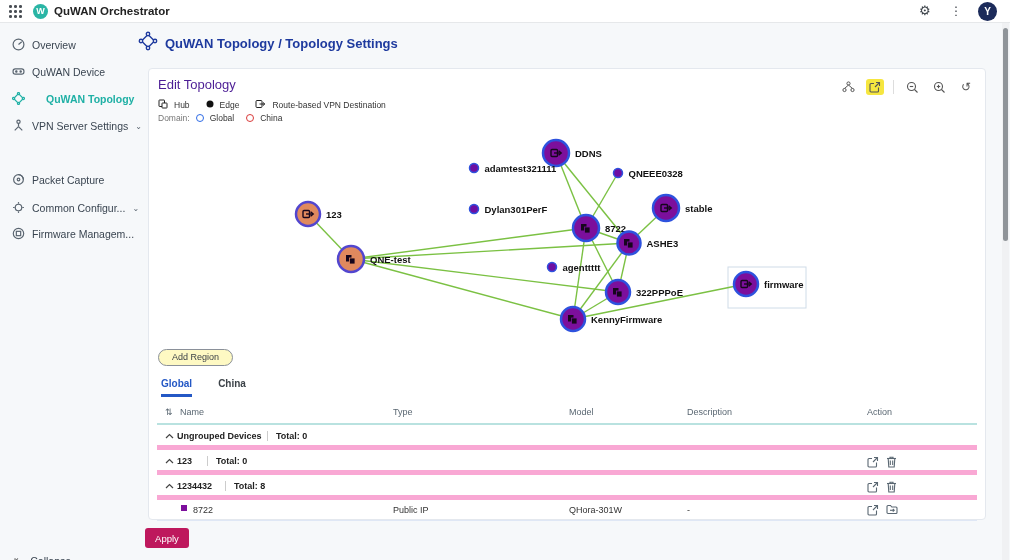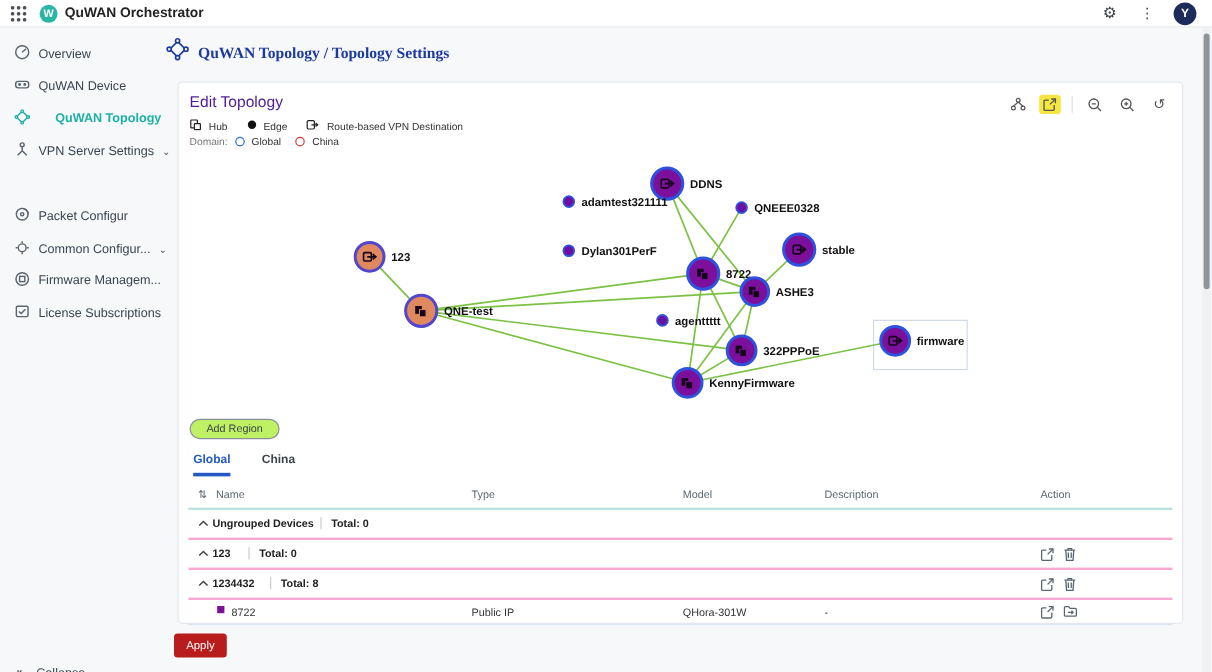--- a/index.html
+++ b/index.html
@@ -21,62 +21,62 @@
   .nav-item { position:absolute; left:0; width:128px; height:26px; display:flex; align-items:center; padding-left:12px; gap:7px; font-size:10.5px; color:#3a4551; cursor:pointer; white-space:nowrap; }
   .nav-item svg { flex:0 0 auto; stroke:#5a6570; }
   .nav-item.active { color:#1fb0a5; font-weight:bold;gap:21px; }
   .nav-item.active svg { stroke:#1fb0a5; }
   .nav-item .chev { margin-left:auto; margin-right:10px; font-size:8px; color:#5a6570; }
   .nav-item.active .chev { color:#1fb0a5; }
   .collapse-row { position:absolute; left:14px; top:531px; display:flex; gap:7px; align-items:center; font-size:10.5px; color:#3a4551; cursor:pointer; }
   .collapse-row .arr { font-size:11px; color:#444; }
   
   .page-header { position:absolute; left:138px; top:31px; display:flex; align-items:center; gap:7px; }
-  .page-title { font-size:13px; font-weight:bold; color:#1e3a9e;font-family:Liberation Serif, serif; }
+  .page-title { font-size:13px; font-weight:bold; color:#1e3a9e; }
   
   .panel { position:absolute; left:148px; top:68px; width:838px; height:452px; background:#fff; border:1px solid #e4e8ee; border-radius:4px; }
   .panel-title { position:absolute; left:9px; top:8px; font-size:13px; color:#4c1d95; }
   .legend { position:absolute; left:9px; top:30px; display:flex; align-items:center; gap:6px; font-size:8.5px; color:#333; }
   .legend .gap { width:4px; }
   .domain-row { position:absolute; left:9px; top:44px; display:flex; align-items:center; gap:6px; font-size:8.5px; color:#555; }
   .radio { width:8px; height:8px; border-radius:50%; background:#fff; display:inline-block; cursor:pointer; }
   .radio.blue { border:1.6px solid #2e6be6; }
   .radio.red { border:1.6px solid #d93a3a; }
   .domain-row label { cursor:pointer; color:#333; }
   .topo-toolbar { position:absolute; right:10px; top:10px; display:flex; align-items:center; gap:9px; }
   .tbtn { width:18px; height:16px; display:flex; align-items:center; justify-content:center; cursor:pointer; border-radius:3px; color:#555; }
   .tbtn.hl { background:#f6e63f; }
   .tbtn svg { stroke:#555; }
   .tsep { width:1px; height:14px; background:#ddd; }
   .reset-glyph { font-size:12px; color:#555; }
   #topo-svg { position:absolute; left:0; top:50px; }
-  .add-region { position:absolute; left:9px; top:280px; height:17px; padding:0 13px; border:1px solid #8a9099; border-radius:9px; background:#bef264; font-size:9px; color:#3c4248; line-height:15px; cursor:pointer; font-family:inherit; }
+  .add-region { position:absolute; left:9px; top:280px; height:17px; padding:0 13px; border:1px solid #8a9099; border-radius:9px; background:#fef9c3; font-size:9px; color:#3c4248; line-height:15px; cursor:pointer; font-family:inherit; }
   
   .tabs { position:absolute; left:12px; top:309px; display:flex; gap:26px; }
   .tab { font-size:10px; font-weight:bold; color:#3c4248; padding-bottom:5px; cursor:pointer; }
   .tab.active { color:#2458c5; border-bottom:3px solid #2458c5; }
   
   .t-row { position:absolute; left:8px; width:820px; }
   .t-head { top:332px; height:24px; border-bottom:2px solid #b9e2e0; font-size:9px; color:#5a6772; }
   .t-head span, .t-row span { position:absolute; top:6px; white-space:nowrap; }
-  .t-group { height:25px; border-bottom:2px solid #f9a8d4; font-size:9px; color:#222; }
+  .t-group { height:25px; border-bottom:5px solid #f9a8d4; font-size:9px; color:#222; }
   .g1 { top:356px; } .g2 { top:381px; } .g3 { top:406px; }
   .t-device { top:432px; height:20px; border-bottom:1px solid #dfe7f5; font-size:9px; color:#333; }
   .t-device span { top:4px; }
   .sort-ic { left:8px; font-size:9px; color:#5a6772; cursor:pointer; }
   .col-name { left:23px; } .col-type { left:236px; } .col-model { left:369px;padding-left:43px; } .col-desc { left:530px; } .col-action { left:710px; }
   .caret-ic { position:absolute; left:8px; top:8px; cursor:pointer; }
   .gname { left:20px; font-weight:bold; }
   .gtotal { font-weight:bold; border-left:1px solid #ccc; padding-left:8px; }
   .act-ic { position:absolute; top:5px; width:13px; height:13px; cursor:pointer; }
   .act-ic svg { stroke:#5a6772; }
   .dev-sq { position:absolute; left:24px; top:7px; width:6px; height:6px; background:#7c0f9c; }
   .dev-name { left:36px; }
   
-  .apply-btn { position:absolute; left:145px; top:528px; width:44px; height:20px; background:#b91c1c; color:#fff; border:none; border-radius:3px; font-size:9.5px; font-family:inherit; cursor:pointer; }
+  .apply-btn { position:absolute; left:145px; top:528px; width:44px; height:20px; background:#be185d; color:#fff; border:none; border-radius:3px; font-size:9.5px; font-family:inherit; cursor:pointer; }
   
   .scroll-track { position:absolute; left:1002px; top:23px; width:7px; height:537px; background:#f0f1f3; }
   .scroll-thumb { position:absolute; left:1003px; top:28px; width:5px; height:213px; background:#8f9499; border-radius:3px; cursor:pointer; }
 </style>
 </head>
 <body>
 
 <div class="topbar">
   <div class="grid-icon">
       <i></i>
@@ -132,46 +132,39 @@
         </svg></span>
     <span>VPN Server Settings</span>
     <span class="chev">⌄</span>
   </div>
   <div class="nav-item" style="top:144px">
     <span><svg width="13" height="13" viewBox="0 0 12 12" fill="none" stroke-width="1.1">
           <circle cx="6" cy="6" r="4.5"></circle>
           <circle cx="6" cy="6" r="1.2"></circle>
           <path d="M6 1.5 A4.5 4.5 0 0 1 10.5 6"></path>
         </svg></span>
-    <span>Packet Configur</span>
+    <span>Packet Capture</span>
   </div>
   <div class="nav-item" style="top:172px">
     <span><svg width="13" height="13" viewBox="0 0 12 12" fill="none" stroke-width="1.1">
           <circle cx="6" cy="6" r="3"></circle>
           <line x1="6" y1="1" x2="6" y2="2.5"></line>
           <line x1="6" y1="9.5" x2="6" y2="11"></line>
           <line x1="1" y1="6" x2="2.5" y2="6"></line>
           <line x1="9.5" y1="6" x2="11" y2="6"></line>
         </svg></span>
     <span>Common Configur...</span>
     <span class="chev">⌄</span>
   </div>
   <div class="nav-item" style="top:198px">
     <span><svg width="13" height="13" viewBox="0 0 12 12" fill="none" stroke-width="1.1">
           <circle cx="6" cy="6" r="4.8"></circle>
           <rect x="4" y="4" width="4" height="4"></rect>
         </svg></span>
     <span>Firmware Managem...</span>
-  </div>
-  <div class="nav-item" style="top:225px">
-    <span><svg width="13" height="13" viewBox="0 0 12 12" fill="none" stroke-width="1.1">
-          <rect x="1.5" y="2" width="9" height="8" rx="1"></rect>
-          <path d="M3.5 6 L5.2 7.6 L8.5 4.4"></path>
-        </svg></span>
-    <span>License Subscriptions</span>
   </div>
   <div class="collapse-row">
     <span class="arr">⇤</span>
     <span>Collapse</span>
   </div>
 </div>
 
 <div class="page-header">
   <span><svg width="20" height="20" viewBox="0 0 20 20" fill="none" stroke="#1e3a9e" stroke-width="1.4">
         <path d="M10 3.5 L16.5 10 L10 16.5 L3.5 10 Z"></path>

